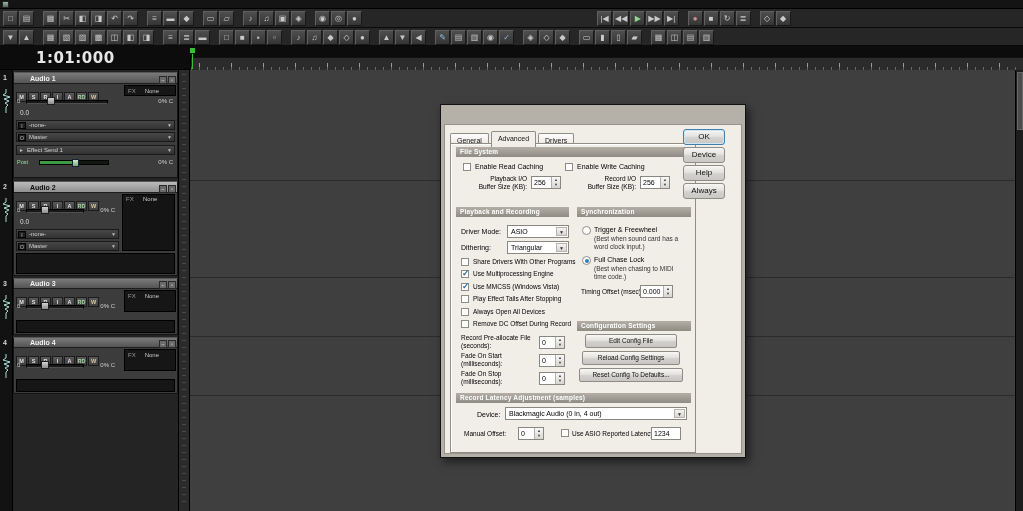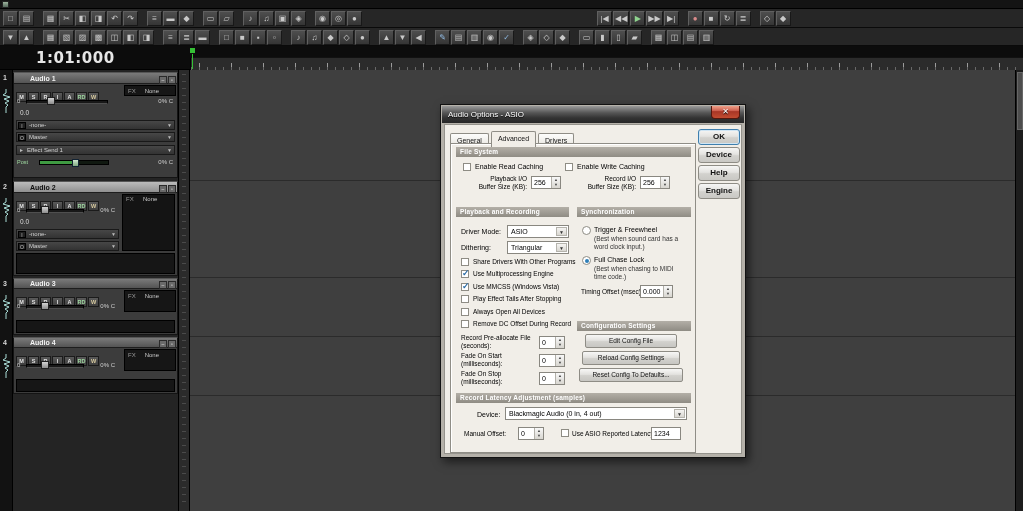--- a/index.html
+++ b/index.html
@@ -80,21 +80,21 @@
   .desc{position:absolute;font-size:6.5px;line-height:8px;color:#333;}
   .cb{position:absolute;width:8px;height:8px;background:#fff;border:1px solid #8e8c84;}
   .cb.checked::after{content:"✓";position:absolute;left:0;top:-3px;font-size:9px;font-weight:bold;color:#2c6ca5;}
   .rb{position:absolute;width:9px;height:9px;border-radius:50%;background:#fff;border:1px solid #8e8c84;}
   .rb.sel::after{content:"";position:absolute;left:2px;top:2px;width:4px;height:4px;border-radius:50%;background:#2f7fb8;}
   .spin,.tbox{position:absolute;background:#fff;border:1px solid #898780;font-size:7px;line-height:11px;height:13px;padding-left:2px;color:#000;}
   .ud{position:absolute;right:0;top:0;bottom:0;width:9px;border-left:1px solid #b2b0a9;background:linear-gradient(#f8f8f8,#d8d6d0);display:flex;flex-direction:column;}
   .ud i{font-style:normal;font-size:4px;line-height:5px;text-align:center;color:#444;}
   .combo{position:absolute;background:#fff;border:1px solid #898780;font-size:7px;line-height:11px;height:13px;padding-left:3px;color:#000;}
   .dd{position:absolute;right:1px;top:1px;bottom:1px;width:11px;background:linear-gradient(#f5f4f2,#d9d7d1);border:1px solid #b5b3ac;text-align:center;font-size:5px;line-height:9px;color:#333;}
-  .dbtn{position:absolute;left:253px;width:42px;height:16px;background:linear-gradient(#f6f6f5,#e4e3e0 45%,#d3d2ce 55%,#c9c8c4);border:1px solid #8e8c85;border-radius:3px;font-size:8px;line-height:14px;text-align:center;color:#111;font-weight:bold;}
+  .dbtn{position:absolute;left:238px;width:42px;height:16px;background:linear-gradient(#f6f6f5,#e4e3e0 45%,#d3d2ce 55%,#c9c8c4);border:1px solid #8e8c85;border-radius:3px;font-size:8px;line-height:14px;text-align:center;color:#111;}
   .dbtn.default{border-color:#3f7fae;box-shadow:inset 0 0 0 1px #cfe5f4;}
   .cfgbtn{position:absolute;height:14px;background:linear-gradient(#f7f7f6,#e3e2df 45%,#d2d1cd 55%,#c7c6c2);border:1px solid #8e8c85;border-radius:2px;font-size:6.5px;line-height:12px;text-align:center;color:#111;}
 </style>
 </head>
 <body>
 
 <div id="menubar">
   <span id="appicon"></span>
 <span class="mitem">File</span><span class="mitem">Edit</span><span class="mitem">Process</span><span class="mitem">Views</span><span class="mitem">Insert</span><span class="mitem">Transport</span><span class="mitem">Go</span><span class="mitem">Tracks</span><span class="mitem">Tools</span><span class="mitem">Options</span><span class="mitem">Windows</span><span class="mitem">Help</span></div>
 <div id="toolbar1">
@@ -243,24 +243,20 @@
   <div class="lane" style="top:110px;"></div>
   <div class="lane" style="top:207px;"></div>
   <div class="lane" style="top:266px;"></div>
   <div class="lane" style="top:325px;"></div>
   <div id="vscroll">
       <div id="vthumb"></div>
     </div>
 </div>
 
 <div id="dialog">
-  <div class="dlg-title">
-    <span>Audio Options - ASIO</span>
-    <span class="dlg-close">✕</span>
-  </div>
   <div class="dlg-body">
     <div id="tabstrip">
       <span class="tab">General</span><span class="tab active">Advanced</span><span class="tab">Drivers</span>
     </div>
 
     <div id="tabpage">
 
       <div class="ghead" style="left:5px;top:3px;width:235px;">File System</div>
       <span class="cb" style="left:12px;top:19px;"></span>
       <span class="lbl" style="left:24px;top:19px;">Enable Read Caching</span>
@@ -375,15 +371,15 @@
           </span>
       </div>
       <span class="cb" style="left:110px;top:285px;"></span>
       <span class="lbl" style="left:121px;top:286px;font-size:6.5px;">Use ASIO Reported Latency:</span>
       <div class="tbox" style="left:200px;top:283px;width:30px;">1234</div>
     </div>
 
     <div class="dbtn default" style="top:4px;">OK</div>
     <div class="dbtn" style="top:22px;">Device</div>
     <div class="dbtn" style="top:40px;">Help</div>
-    <div class="dbtn" style="top:58px;">Engine</div>
+    <div class="dbtn" style="top:58px;">Always</div>
   </div>
 </div>
 
 </body></html>

